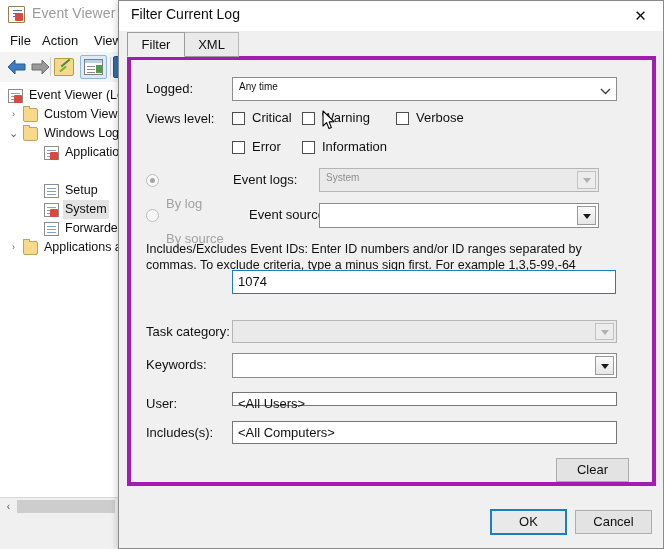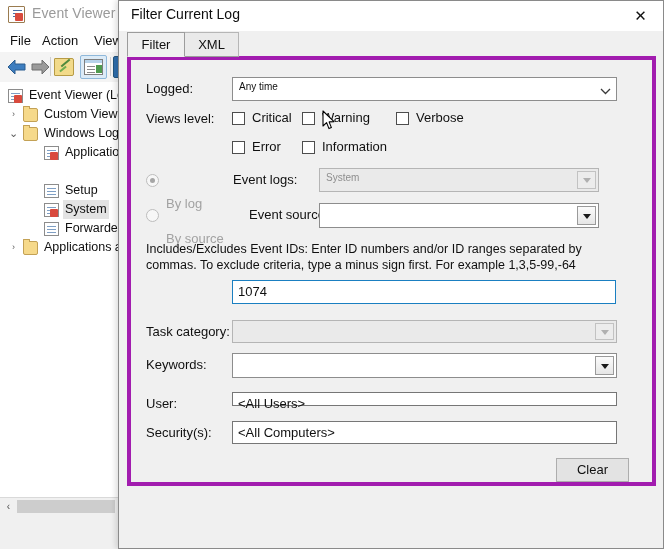--- a/index.html
+++ b/index.html
@@ -424,21 +424,21 @@
     <div class="flabel" style="left:118px;top:147px">Event sources:</div>
     <div class="combo" style="left:188px;top:143px;width:280px;height:25px">
       <span class="val"></span>
       <span class="combo-btn">
           <span class="tri"></span>
         </span>
     </div>
 
     <div class="helptext" style="left:15px;top:181px;width:478px">Includes/Excludes Event IDs: Enter ID numbers and/or ID ranges separated by commas. To exclude criteria, type a minus sign first. For example 1,3,5-99,-64</div>
 
-    <div class="textbox focused" style="left:101px;top:220px;width:384px;height:24px">
+    <div class="textbox focused" style="left:101px;top:210px;width:384px;height:24px">
       <span class="val">1074</span>
     </div>
 
     <div class="flabel" style="left:15px;top:264px">Task category:</div>
     <div class="combo disabled" style="left:101px;top:260px;width:385px;height:23px">
       <span class="val"></span>
       <span class="combo-btn dis">
           <span class="tri"></span>
         </span>
     </div>
@@ -449,27 +449,31 @@
       <span class="combo-btn">
           <span class="tri"></span>
         </span>
     </div>
 
     <div class="flabel" style="left:15px;top:336px">User:</div>
     <div class="textbox" style="left:101px;top:332px;width:385px;height:14px">
       <span class="val">&lt;All Users&gt;</span>
     </div>
 
-    <div class="flabel" style="left:15px;top:365px">Security(s):</div>
+    <div class="flabel" style="left:15px;top:365px">Includes(s):</div>
     <div class="textbox" style="left:101px;top:361px;width:385px;height:23px">
       <span class="val">&lt;All Computers&gt;</span>
     </div>
 
     <div class="btn" style="left:425px;top:398px;width:73px;height:24px;line-height:22px">Clear</div>
   </div>
 
+  <div id="dlg-footer">
+    <div class="btn default" style="left:371px;top:22px;width:77px;height:26px;line-height:22px">OK</div>
+    <div class="btn" style="left:456px;top:23px;width:77px;height:24px;line-height:22px">Cancel</div>
+  </div>
 </div>
 
 <div id="cursor" style="left: 322px; top: 110px;">
   <svg width="14" height="21" viewBox="0 0 14 21">
     <path d="M1,1 L1,16 L4.6,12.6 L7,18.6 L9.4,17.6 L7.1,11.9 L12,11.6 Z" fill="#ffffff" stroke="#000000" stroke-width="1.1" stroke-linejoin="round"></path>
   </svg>
 </div>
 
 </body></html>

